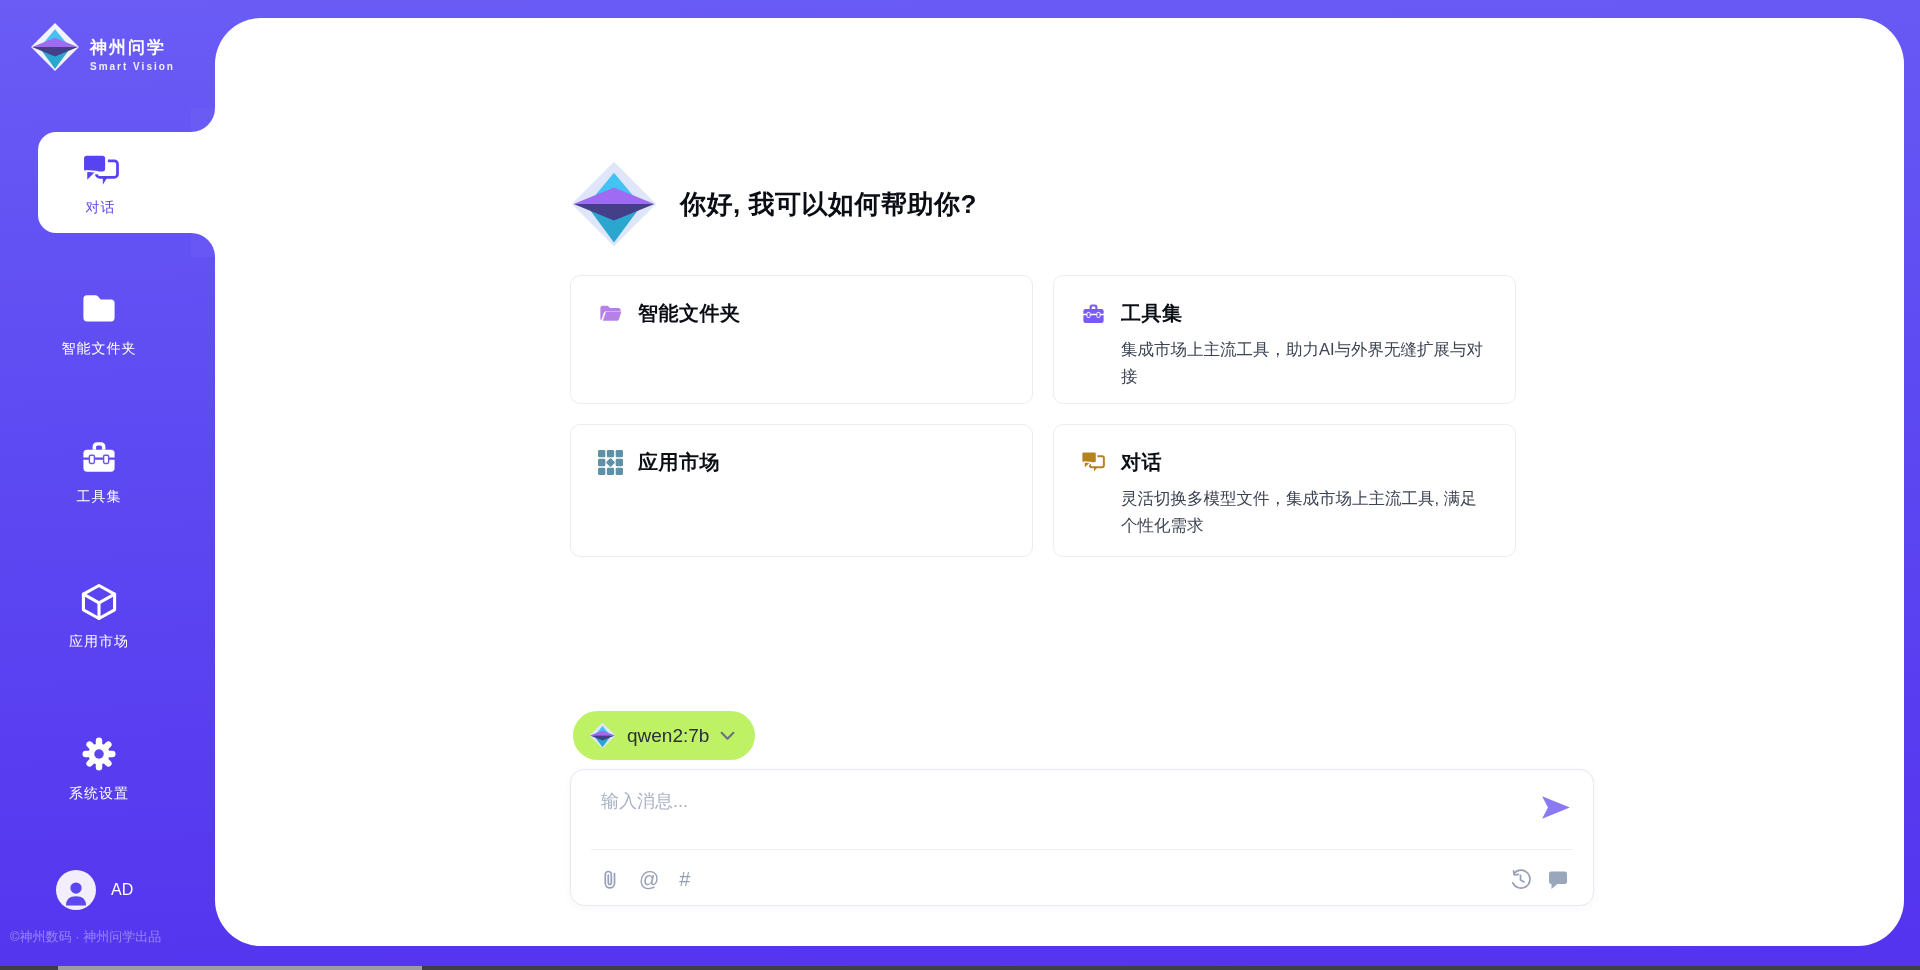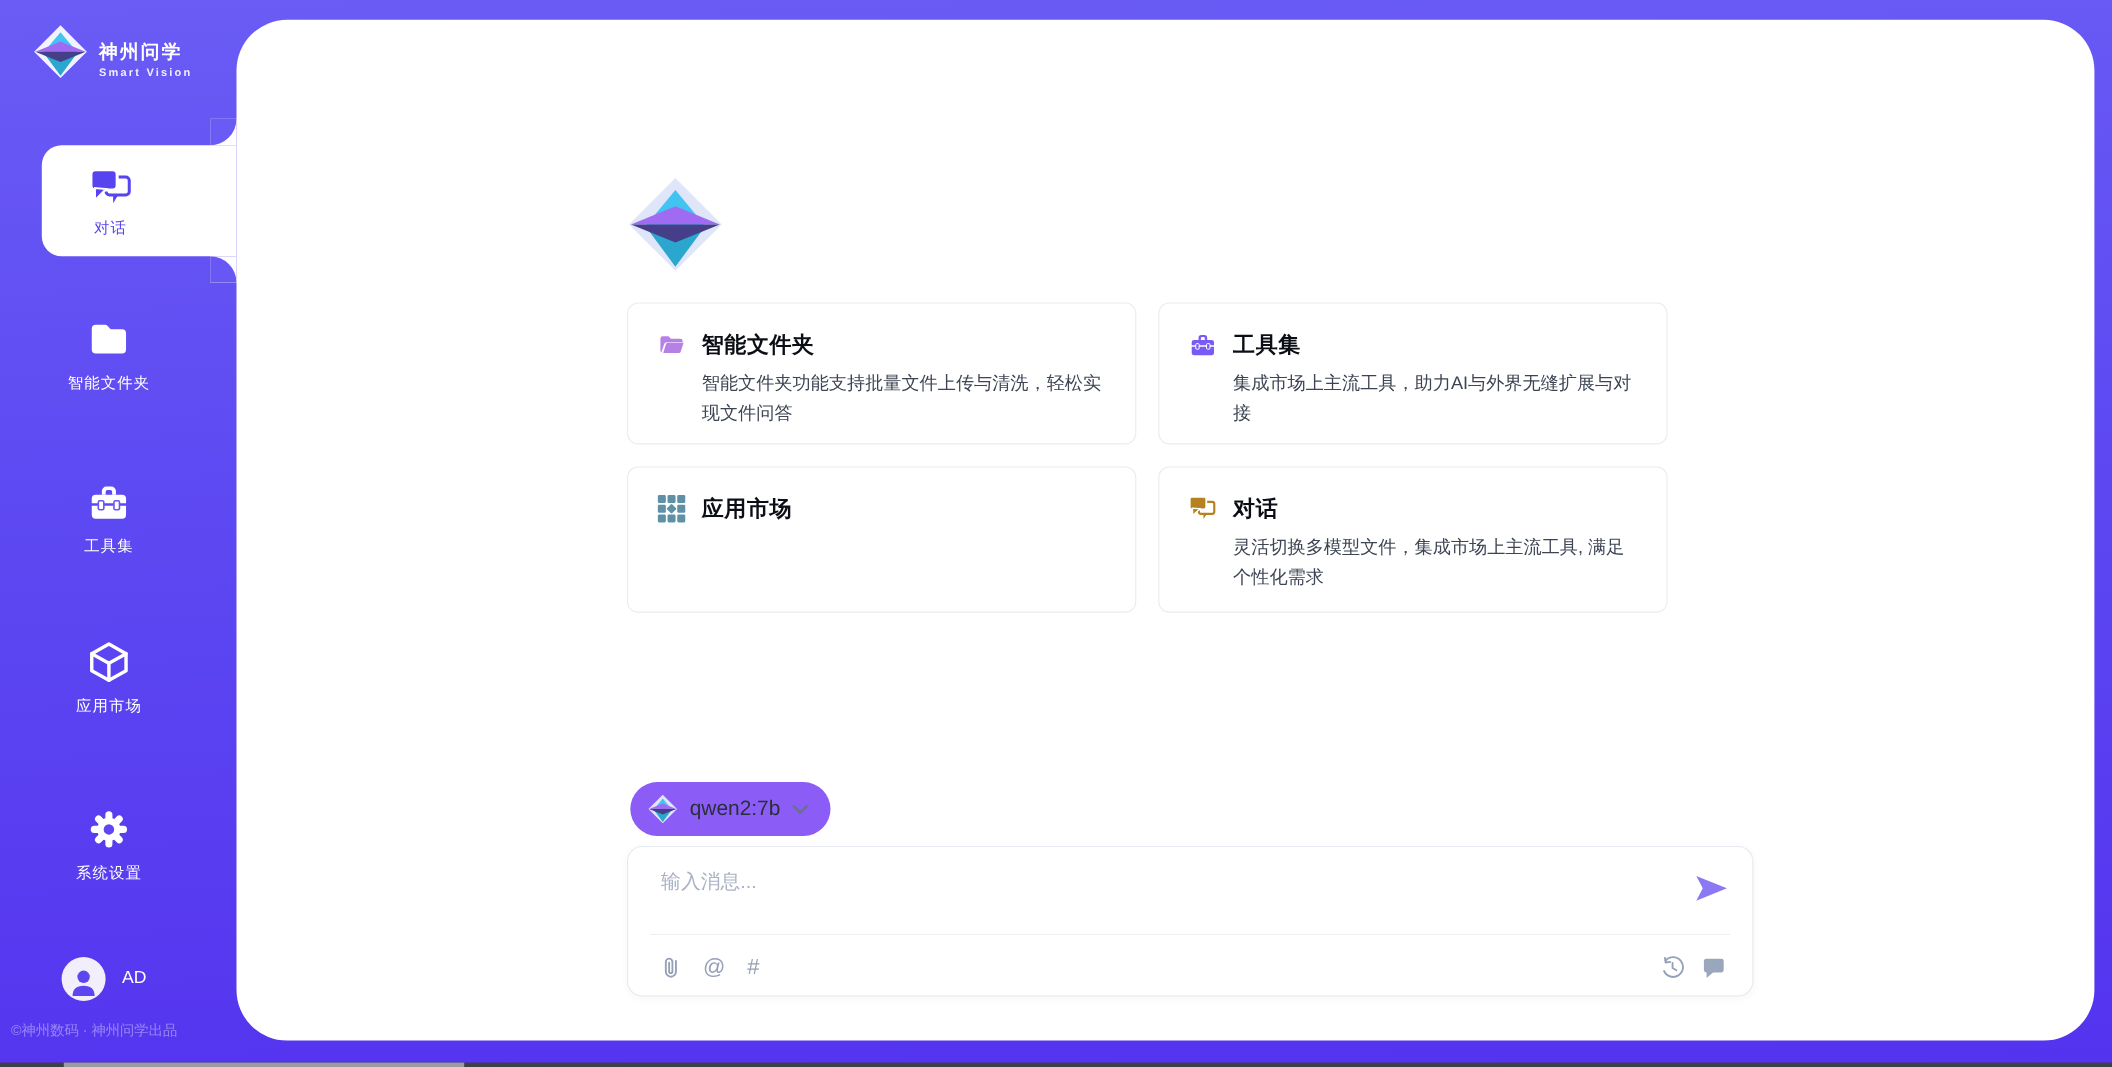--- a/index.html
+++ b/index.html
@@ -70,21 +70,21 @@
   .card-head { display:flex; align-items:center; gap:14px; }
   .card-head svg { width:27px; height:27px; flex:0 0 auto; }
   .card-title { font-size:20px; font-weight:800; color:#0b0e15; letter-spacing:0.5px; }
   .card-desc {
     margin:9px 0 0 41px; font-size:16.5px; line-height:27px; color:#3d4453; max-width:382px;
   }
 
   
   .model-pill {
     position:absolute; left:573px; top:711px; height:49px;
-    background:#8b5cf6; border-radius:25px; display:inline-flex; align-items:center;
+    background:#bef264; border-radius:25px; display:inline-flex; align-items:center;
     gap:11px; padding:0 20px 0 16px; cursor:pointer;
   }
   .model-pill svg.mlogo { width:27px; height:27px; }
   .model-name { font-size:19px; color:#2a2f3a; }
   .model-pill svg.chev { width:15px; height:10px; }
 
   
   .composer {
     position:absolute; left:570px; top:769px; width:1024px; height:137px;
     background:#fff; border:1px solid #e7e9f1; border-radius:14px;
@@ -212,35 +212,35 @@
       <div class="user-name">AD</div>
     </div>
 
     <div class="side-footer">©神州数码 · 神州问学出品</div>
   </aside>
 
   <div class="hero">
     <svg>
         <use href="#diamond"></use>
       </svg>
+    <div class="hero-title">你好, 我可以如何帮助你?</div>
   </div>
 
   <div class="cards">
 
     <div class="card">
       <div class="card-head">
         <svg viewBox="0 0 48 48">
           <g fill="#b681e6">
             <path d="M6,14 q0,-4 4,-4 h9 l4,4 h15 q4,0 4,4 v2 H16 q-3,0 -4,3 l-4.5,13.5 q-1.5,-1 -1.5,-3.5 z"></path>
             <path d="M15,22.5 q0.7,-2 2.8,-2 H43.5 l-4.8,14.5 q-0.7,2 -2.8,2 H10.5 z"></path>
           </g>
         </svg>
         <div class="card-title">智能文件夹</div>
       </div>
-      <div class="card-desc">智能文件夹功能支持批量文件上传与清洗，轻松实现文件问答</div>
     </div>
 
     <div class="card">
       <div class="card-head">
         <svg viewBox="0 0 48 48">
           <g fill="#7a5af5">
             <path d="M17,16 v-3.5 a4.5,4.5 0 0 1 4.5,-4.5 h5 a4.5,4.5 0 0 1 4.5,4.5 V16 h-3.8 v-2.8 a1.8,1.8 0 0 0 -1.8,-1.8 h-2.8 a1.8,1.8 0 0 0 -1.8,1.8 V16 z"></path>
             <path d="M6,20 a4,4 0 0 1 4,-4 h28 a4,4 0 0 1 4,4 v4.5 H6 z"></path>
             <path d="M6,27 h36 v10 a4,4 0 0 1 -4,4 H10 a4,4 0 0 1 -4,-4 z"></path>
             <rect x="12.5" y="22" width="5.5" height="9" rx="1.5" stroke="#ffffff" stroke-width="1.6"></rect>

